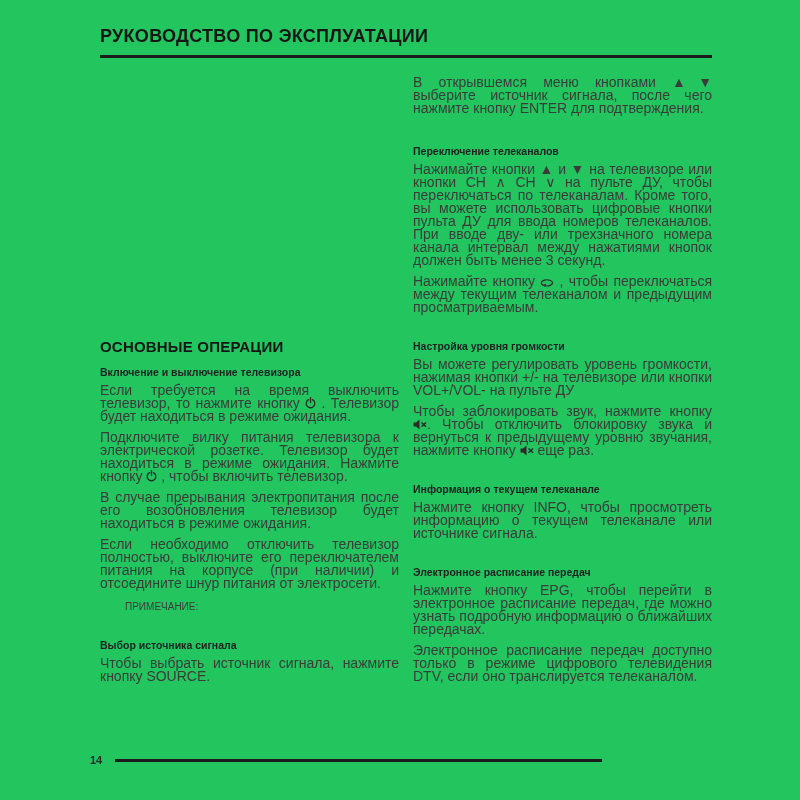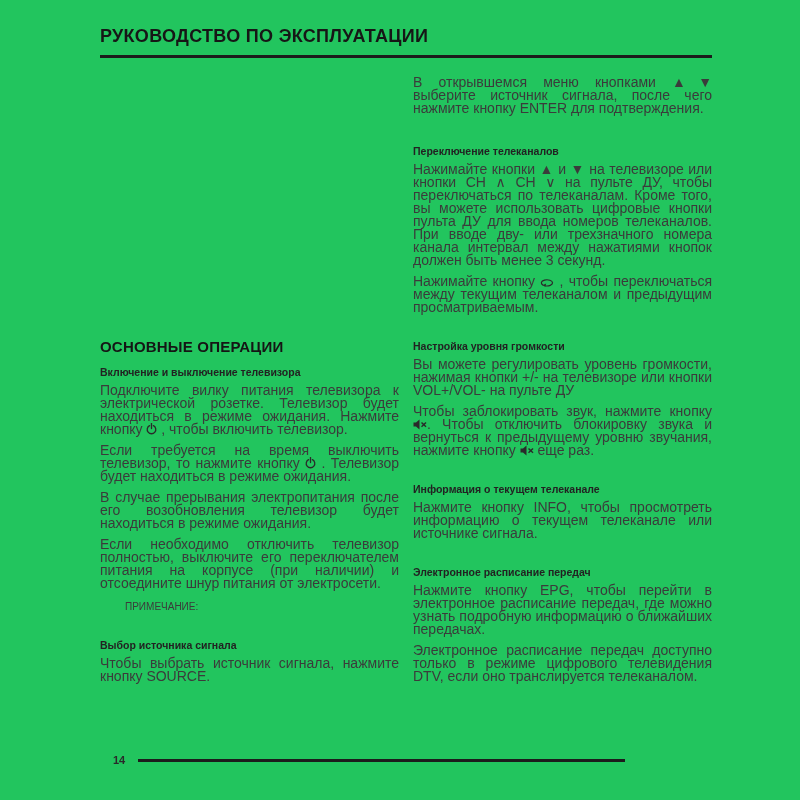--- a/index.html
+++ b/index.html
@@ -67,21 +67,21 @@
   }
   .note-label { margin: 0; }
   .note-text { margin: 0; text-align: left; }
   .inline-icon {
     display: inline-block;
     vertical-align: -1px;
     line-height: 0;
   }
   .footer {
     position: absolute;
-    left: 113px;
+    left: 90px;
     top: 754px;
     width: 607px;
     display: flex;
     align-items: center;
   }
   .page-number {
     font-size: 11px;
     font-weight: bold;
     color: #2a2a2a;
   }
@@ -101,33 +101,33 @@
     <h1 class="doc-title">РУКОВОДСТВО ПО ЭКСПЛУАТАЦИИ</h1>
     <div class="header-rule"></div>
 
     <div class="columns">
 
       <div class="col">
         <h2 class="section-title">ОСНОВНЫЕ ОПЕРАЦИИ</h2>
 
         <h3 class="sub-heading">Включение и выключение телевизора</h3>
 
+        <p class="body-text"><span>Если требуется на время выключить телевизор, то нажмите кнопку</span>
+          <span class="inline-icon"><svg width="11" height="12" viewBox="0 0 11 12">
+                <path d="M3.6 2.6 A4.3 4.3 0 1 0 7.4 2.6" fill="none" stroke="#2a2a2a" stroke-width="1.3" stroke-linecap="round"></path>
+                <line x1="5.5" y1="0.6" x2="5.5" y2="5.6" stroke="#2a2a2a" stroke-width="1.3" stroke-linecap="round"></line>
+              </svg></span>
+          <span>. Телевизор будет находиться в режиме ожидания.</span></p>
+
         <p class="body-text"><span>Подключите вилку питания телевизора к электрической розетке. Телевизор будет находиться в режиме ожидания. Нажмите кнопку</span>
           <span class="inline-icon"><svg width="11" height="12" viewBox="0 0 11 12">
                 <path d="M3.6 2.6 A4.3 4.3 0 1 0 7.4 2.6" fill="none" stroke="#2a2a2a" stroke-width="1.3" stroke-linecap="round"></path>
                 <line x1="5.5" y1="0.6" x2="5.5" y2="5.6" stroke="#2a2a2a" stroke-width="1.3" stroke-linecap="round"></line>
               </svg></span>
           <span>, чтобы включить телевизор.</span></p>
-
-        <p class="body-text"><span>Если требуется на время выключить телевизор, то нажмите кнопку</span>
-          <span class="inline-icon"><svg width="11" height="12" viewBox="0 0 11 12">
-                <path d="M3.6 2.6 A4.3 4.3 0 1 0 7.4 2.6" fill="none" stroke="#2a2a2a" stroke-width="1.3" stroke-linecap="round"></path>
-                <line x1="5.5" y1="0.6" x2="5.5" y2="5.6" stroke="#2a2a2a" stroke-width="1.3" stroke-linecap="round"></line>
-              </svg></span>
-          <span>. Телевизор будет находиться в режиме ожидания.</span></p>
 
         <p class="body-text">В случае прерывания электропитания после его возобновления телевизор будет находиться в режиме ожидания.</p>
 
         <p class="body-text">Если необходимо отключить телевизор полностью, выключите его переключателем питания на корпусе (при наличии) и отсоедините шнур питания от электросети.</p>
 
         <div class="note-block">
           <p class="note-label">ПРИМЕЧАНИЕ:</p>
         </div>
 
         <h3 class="sub-heading spaced-top">Выбор источника сигнала</h3>

